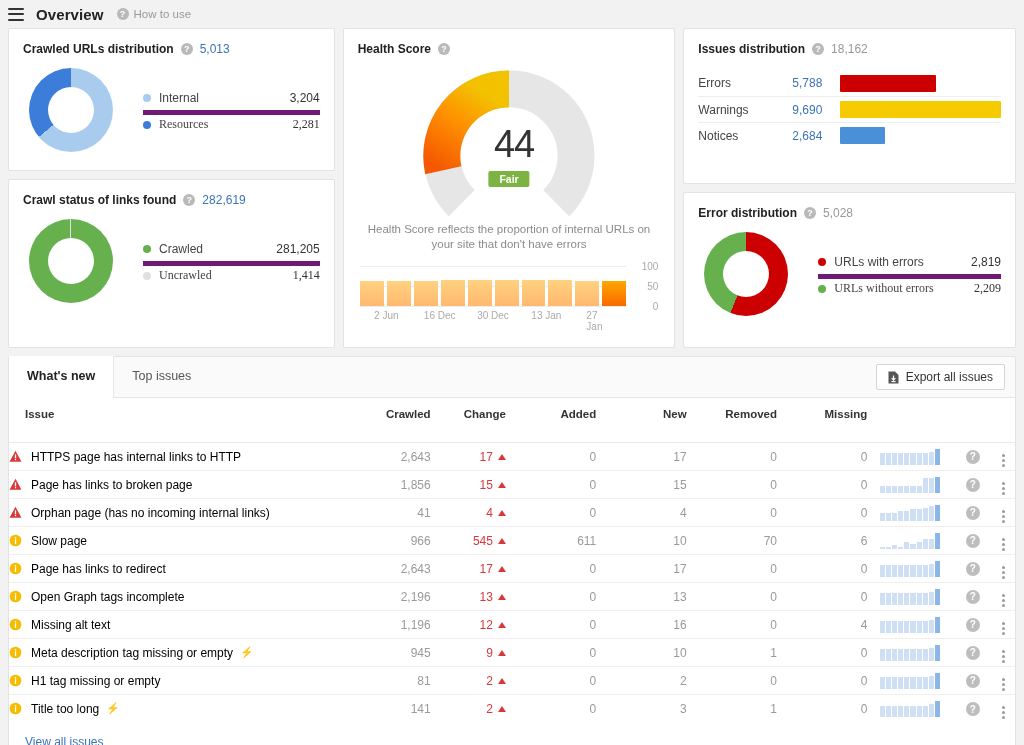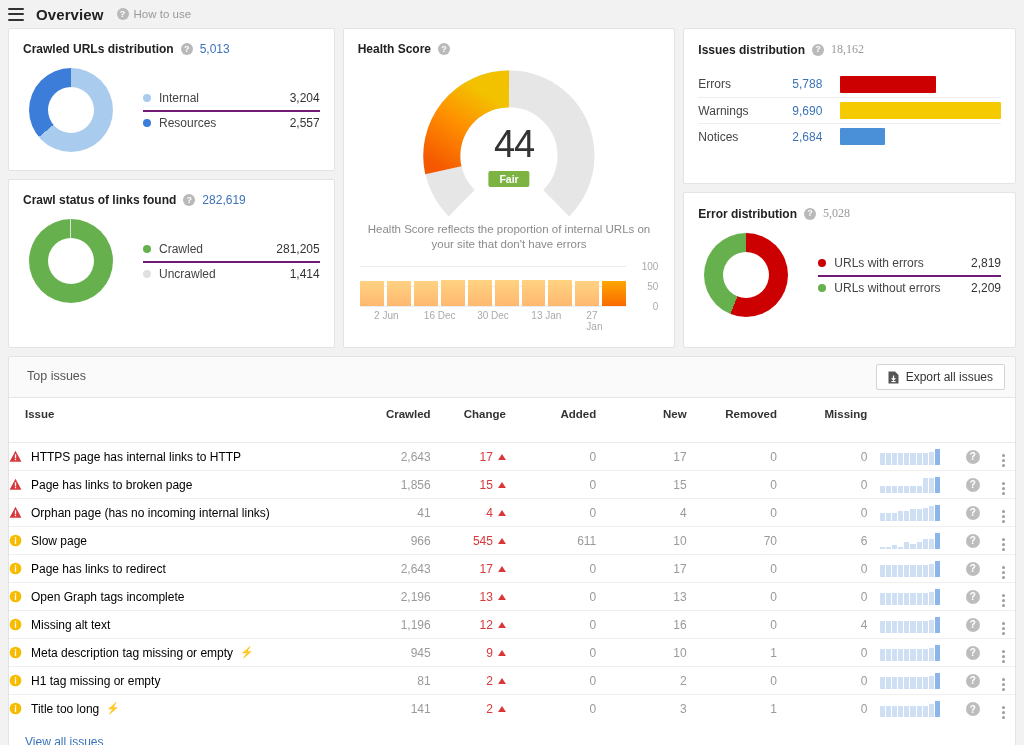--- a/index.html
+++ b/index.html
@@ -31,33 +31,33 @@
   .col { display: flex; flex-direction: column; gap: 8px; }
   .col.left  { width: 328px; }
   .col.mid   { width: 334px; }
   .col.right { width: 334px; }
   .card { background: #fff; border: 1px solid #e3e3e3; border-radius: 2px; }
   .card-head { display: flex; align-items: center; padding: 13px 14px 0 14px; }
   .card-title { font-size: 12px; font-weight: bold; color: #222; }
   .card-head .qmark { margin-left: 7px; margin-right: 7px; }
   .card-total { font-size: 12px; }
   .card-total.blue { color: #3b73b9; }
-  .card-total.grey { color: #999; font-family: Liberation Serif, serif; }
+  .card-total.grey { color: #999; }
 
   
   .donut-body { display: flex; align-items: center; padding: 12px 14px 16px 14px; }
   .donut { position: relative; width: 84px; height: 84px; border-radius: 50%; flex: none; margin-left: 6px; }
   .donut::after {
     content: ""; position: absolute; left: 50%; top: 50%;
     width: 46px; height: 46px; margin: -23px 0 0 -23px;
     background: #fff; border-radius: 50%;
   }
   .legend { flex: 1; margin-left: 30px; }
   .legend-row { display: flex; align-items: center; height: 24px; font-size: 12px; color: #444; }
-  .legend-row + .legend-row { border-top: 2px solid #701a75; }
+  .legend-row + .legend-row { border-top: 5px solid #701a75; font-family: Liberation Serif, serif; }
   .dot { width: 8px; height: 8px; border-radius: 50%; flex: none; margin-right: 8px; }
   .legend-label { flex: 1; }
   .legend-val { color: #333; }
 
   
   .hs-body { padding: 6px 16px 0 16px; }
   .gauge-wrap { position: relative; width: 180px; height: 150px; margin: 4px auto 0 auto; }
   .gauge-svg { display: block; }
   .gauge-num {
     position: absolute; left: 10px; right: 0; top: 57px; text-align: center;
@@ -164,21 +164,21 @@
         <div class="donut" style="background: conic-gradient(#a9ccee 0deg 230deg, #3b7dd8 230deg 360deg);"></div>
         <div class="legend">
           <div class="legend-row">
             <span class="dot" style="background:#a9ccee"></span>
             <span class="legend-label">Internal</span>
             <span class="legend-val">3,204</span>
           </div>
           <div class="legend-row">
             <span class="dot" style="background:#3b7dd8"></span>
             <span class="legend-label">Resources</span>
-            <span class="legend-val">2,557</span>
+            <span class="legend-val">2,281</span>
           </div>
         </div>
       </div>
     </div>
 
     <div class="card" style="height:184px">
       <div class="card-head">
         <span class="card-title">Crawl status of links found</span>
         <span class="qmark">?</span>
         <span class="card-total blue">282,619</span>
@@ -315,20 +315,21 @@
           </div>
         </div>
       </div>
     </div>
 
   </div>
 </div>
 
 <div class="panel">
   <div class="tabs-row">
+    <div class="tab active">What's new</div>
     <div class="tab">Top issues</div>
     <div class="export-btn">
       <span class="dl-icon">
         <svg width="11" height="13" viewBox="0 0 11 13">
           <path d="M0.5 0.5 H7 L10.5 4 V12.5 H0.5 Z" fill="#555"></path>
           <path d="M5.5 4.5 V8.8 M3.6 7.2 L5.5 9.1 L7.4 7.2" stroke="#fff" stroke-width="1.2" fill="none"></path>
           <rect x="3.4" y="10" width="4.2" height="1.1" fill="#fff"></rect>
         </svg>
       </span>
       <span>Export all issues</span>

